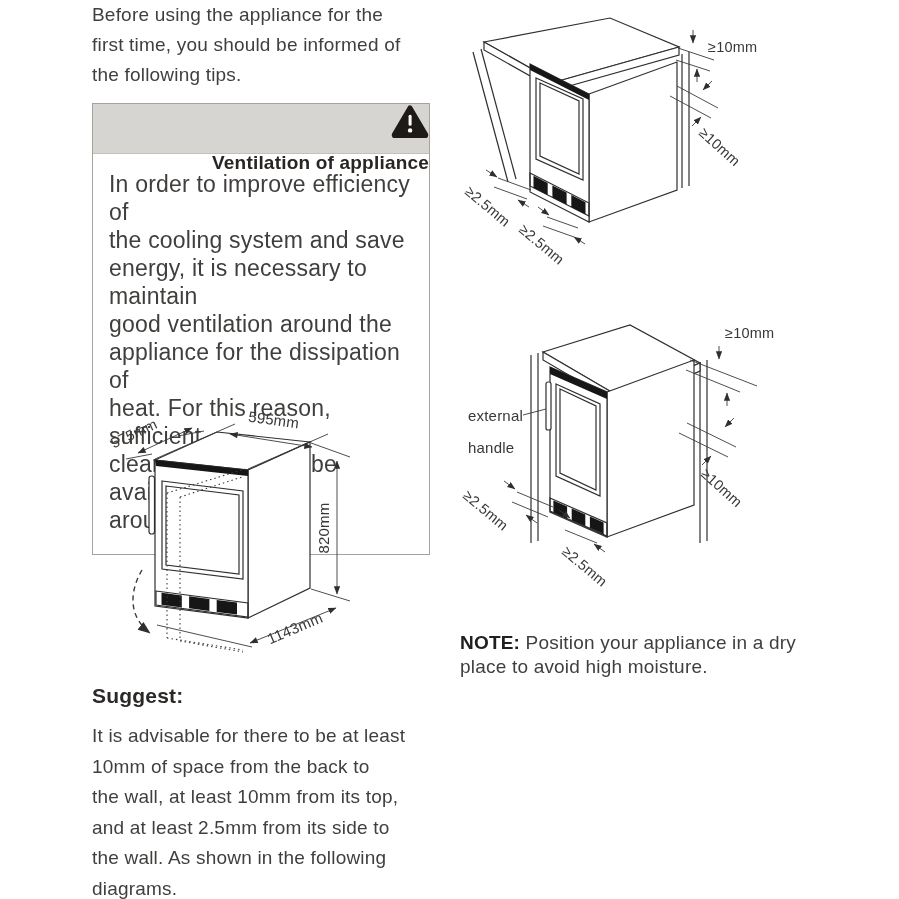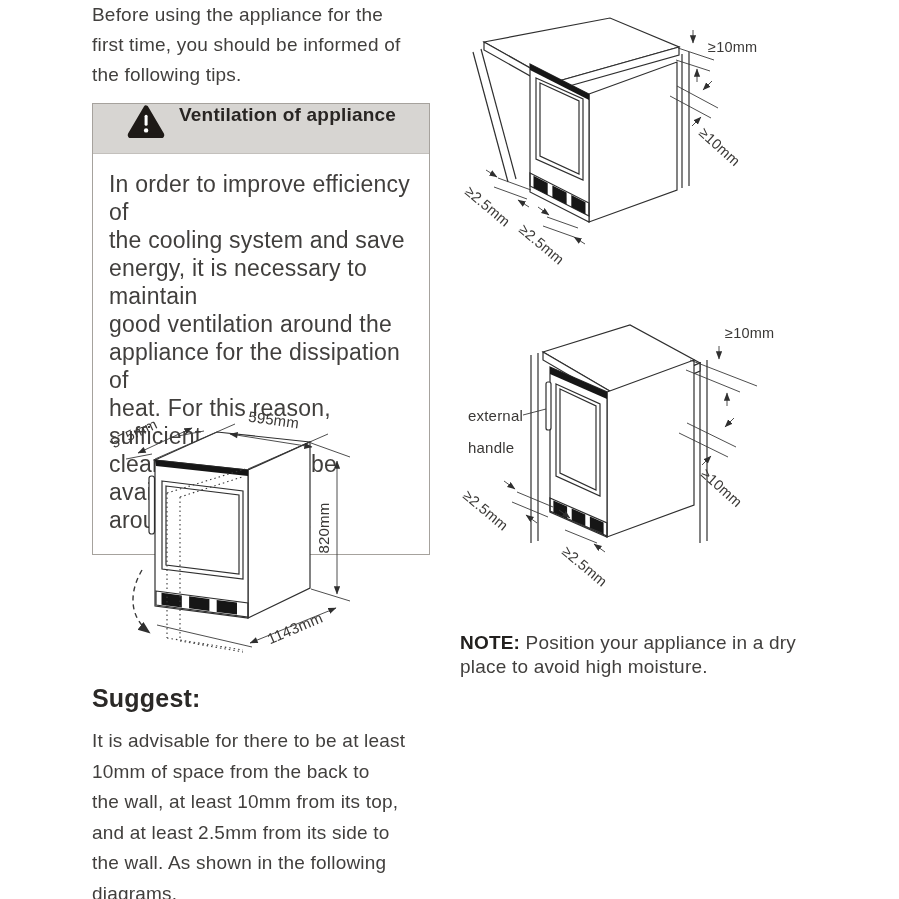--- a/index.html
+++ b/index.html
@@ -11,32 +11,32 @@
   .intro{
     left:92px;top:0;width:356px;
     font-size:19px;line-height:30px;letter-spacing:.2px;
     white-space:pre-line;color:#413f3d;
   }
   .warn-box{
     left:92px;top:103px;width:336px;
     border:1px solid #a6a29d;background:#ffffff;
   }
   .warn-header{
-    display:flex;align-items:flex-start;gap:14px;
+    display:flex;align-items:flex-end;gap:14px;
     background:#d7d5d2;border-bottom:1px solid #c3c0bc;
-    height:49px;padding-left:34px;
+    height:49px;padding-left:34px;flex-direction:column;
   }
   .warn-title{font-size:19px;font-weight:bold;color:#282523;letter-spacing:.2px;}
   .warn-body{
     padding:16px 14px 20px 16px;min-height:212px;
     font-size:23px;line-height:28px;letter-spacing:.2px;
     white-space:pre-line;color:#413f3d;
   }
   .suggest{left:92px;top:684px;width:370px;}
-  .suggest h3{margin:0;font-size:25px;font-weight:bold;color:#2b2927;letter-spacing:.2px;}
+  .suggest h3{margin:0;font-size:21px;font-weight:bold;color:#2b2927;letter-spacing:.2px;}
   .suggest p{
     margin:13px 0 0 0;font-size:19px;line-height:30.5px;letter-spacing:.2px;
     white-space:pre-line;color:#413f3d;
   }
   .note{
     left:460px;top:631px;width:340px;
     font-size:19px;line-height:24px;letter-spacing:.2px;
     white-space:pre-line;color:#413f3d;
   }
   .note b{color:#22201e;}

